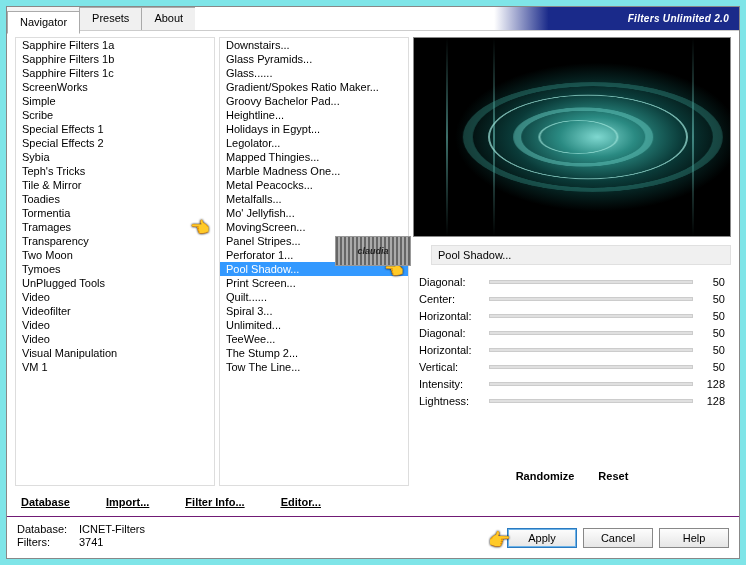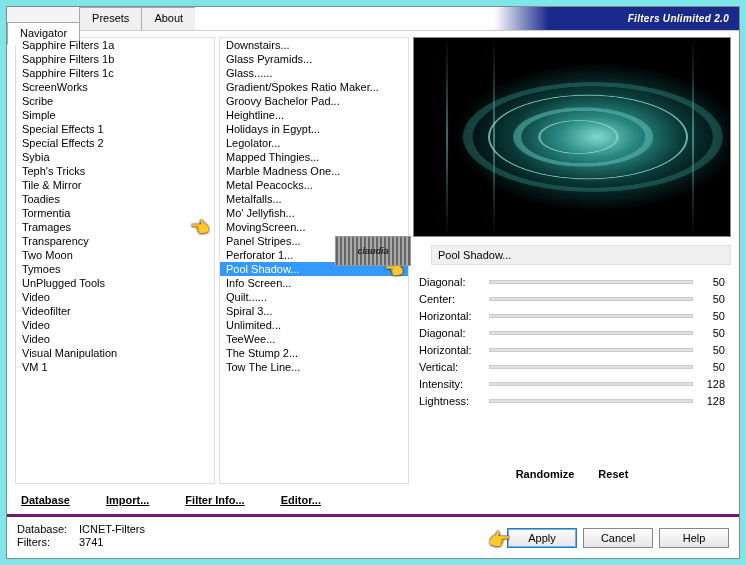--- a/index.html
+++ b/index.html
@@ -1,21 +1,21 @@
 <!DOCTYPE html>
 <html><head>
 <meta charset="utf-8">
 <style>
 *{box-sizing:border-box;margin:0;padding:0;font-family:"Segoe UI",Tahoma,Arial,sans-serif;font-size:11px;color:#000}
 body{background:#7fe5e8;padding:6px;width:746px;height:565px;overflow:hidden}
 .window{background:#fff;border:1px solid #888;width:100%;height:100%;display:flex;flex-direction:column}
 .titlebar{display:flex;height:24px;border-bottom:1px solid #ccc}
 .tabs{display:flex;background:#f4f4f4}
 .tab{padding:4px 12px;border:1px solid #aaa;border-bottom:none;background:#f0f0f0;cursor:pointer;margin-right:-1px}
-.tab.active{background:#fff;border-bottom:1px solid #fff;position:relative;top:15px}
+.tab.active{background:#fff;border-bottom:1px solid #fff;position:relative;top:4px}
 .title-right{flex:1;background:linear-gradient(to right,#fff 0%,#fff 55%,#1a2a8a 65%,#1a2a8a 100%);display:flex;align-items:center;justify-content:flex-end;padding-right:10px}
 .app-title{color:#fff;font-size:10px;font-weight:bold;font-style:italic;letter-spacing:.3px}
 .main{flex:1;display:flex;padding:6px 8px 4px 8px;gap:4px;overflow:hidden}
 .col{display:flex;flex-direction:column}
 .listbox{flex:1;border:1px solid #ddd;overflow-y:scroll;overflow-x:hidden;background:#fff}
 .listbox::-webkit-scrollbar{width:16px}
 .listbox::-webkit-scrollbar-track{background:#f0f0f0;border-left:1px solid #ddd}
 .listbox::-webkit-scrollbar-thumb{background:#cdcdcd;border:1px solid #aaa}
 .li{padding:1px 6px;white-space:nowrap;cursor:default;position:relative}
 .li.sel{background:#3399ff;color:#fff}
@@ -37,21 +37,21 @@
 .params{flex:1;display:flex;flex-direction:column;gap:0}
 .prow{display:flex;align-items:center;height:17px;padding:0 6px}
 .prow .plabel{width:70px}
 .prow .pslider{flex:1;height:4px;background:#e0e0e0;position:relative;border:1px solid #ccc}
 .prow .pval{width:32px;text-align:right}
 .bottom-links{display:flex;gap:0;padding:4px 8px 6px 10px;font-weight:bold}
 .blink{padding:2px 4px;margin-right:28px;text-decoration:underline;cursor:pointer}
 .blink:first-letter{text-decoration:underline}
 .rr-buttons{display:flex;justify-content:center;gap:24px;padding:2px 12px 4px;font-weight:bold}
 .rr{cursor:pointer}
-.footer{border-top:3px solid #701a75;padding:6px 10px 10px;display:flex;align-items:flex-end;justify-content:space-between}
+.footer{border-top:1px solid #701a75;padding:6px 10px 10px;display:flex;align-items:flex-end;justify-content:space-between}
 .db-info{display:flex;flex-direction:column;gap:1px;font-size:11px}
 .db-row{display:flex;gap:6px}
 .db-row .k{width:56px}
 .btns{display:flex;gap:6px}
 .btn{padding:3px 0;width:70px;text-align:center;border:1px solid #888;background:linear-gradient(#fdfdfd,#e6e6e6);cursor:pointer;position:relative}
 .btn.primary{border:1px solid #2a7ac0;box-shadow:0 0 0 1px #6db3e8 inset}
 .hand-cursor{position:absolute;left:-20px;top:0;font-size:18px;filter:drop-shadow(0 0 1px #000)}
 </style>
 </head>
 <body>
@@ -68,22 +68,22 @@
     </div>
   </div>
 
   <div class="main">
     <div class="col col-cat">
       <div class="listbox" id="cat-list">
           <div class="li">Sapphire Filters 1a</div>
           <div class="li">Sapphire Filters 1b</div>
           <div class="li">Sapphire Filters 1c</div>
           <div class="li">ScreenWorks</div>
+          <div class="li">Simple</div>
           <div class="li">Scribe</div>
-          <div class="li">Simple</div>
           <div class="li">Special Effects 1</div>
           <div class="li">Special Effects 2</div>
           <div class="li">Sybia</div>
           <div class="li">Teph's Tricks</div>
           <div class="li">Tile &amp; Mirror</div>
           <div class="li">Toadies</div>
           <div class="li">Tormentia</div>
           <div class="li">Tramages<span class="pointer">👈</span></div>
           <div class="li">Transparency</div>
           <div class="li">Two Moon</div>
@@ -109,21 +109,21 @@
           <div class="li">Legolator...</div>
           <div class="li">Mapped Thingies...</div>
           <div class="li">Marble Madness One...</div>
           <div class="li">Metal Peacocks...</div>
           <div class="li">Metalfalls...</div>
           <div class="li">Mo' Jellyfish...</div>
           <div class="li">MovingScreen...</div>
           <div class="li">Panel Stripes...</div>
           <div class="li">Perforator 1...</div>
           <div class="li sel">Pool Shadow...<span class="pointer">👈</span></div>
-          <div class="li">Info Screen...</div>
+          <div class="li">Print Screen...</div>
           <div class="li">Quilt......</div>
           <div class="li">Spiral 3...</div>
           <div class="li">Unlimited...</div>
           <div class="li">TeeWee...</div>
           <div class="li">The Stump 2...</div>
           <div class="li">Tow The Line...</div>
         </div>
     </div>
 
     <div class="col col-right">

